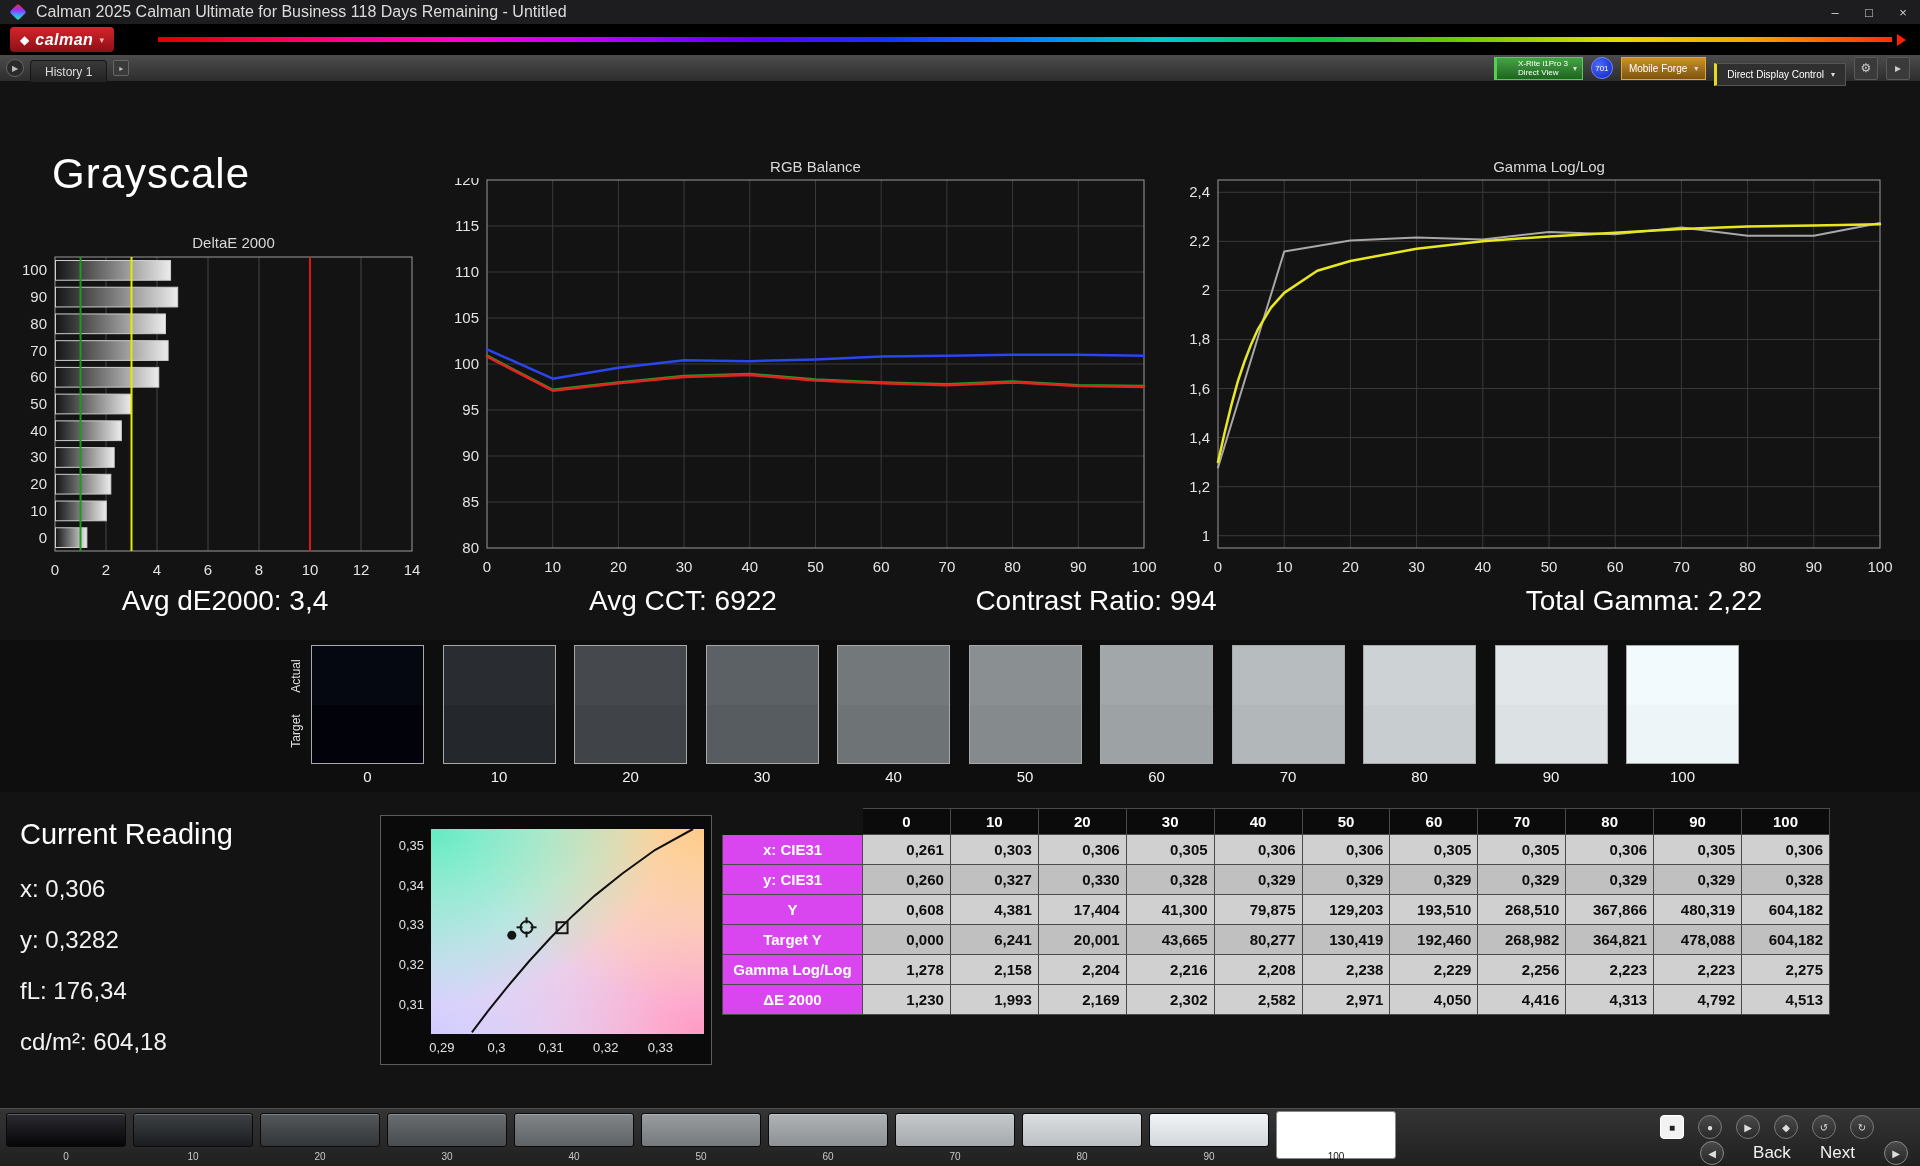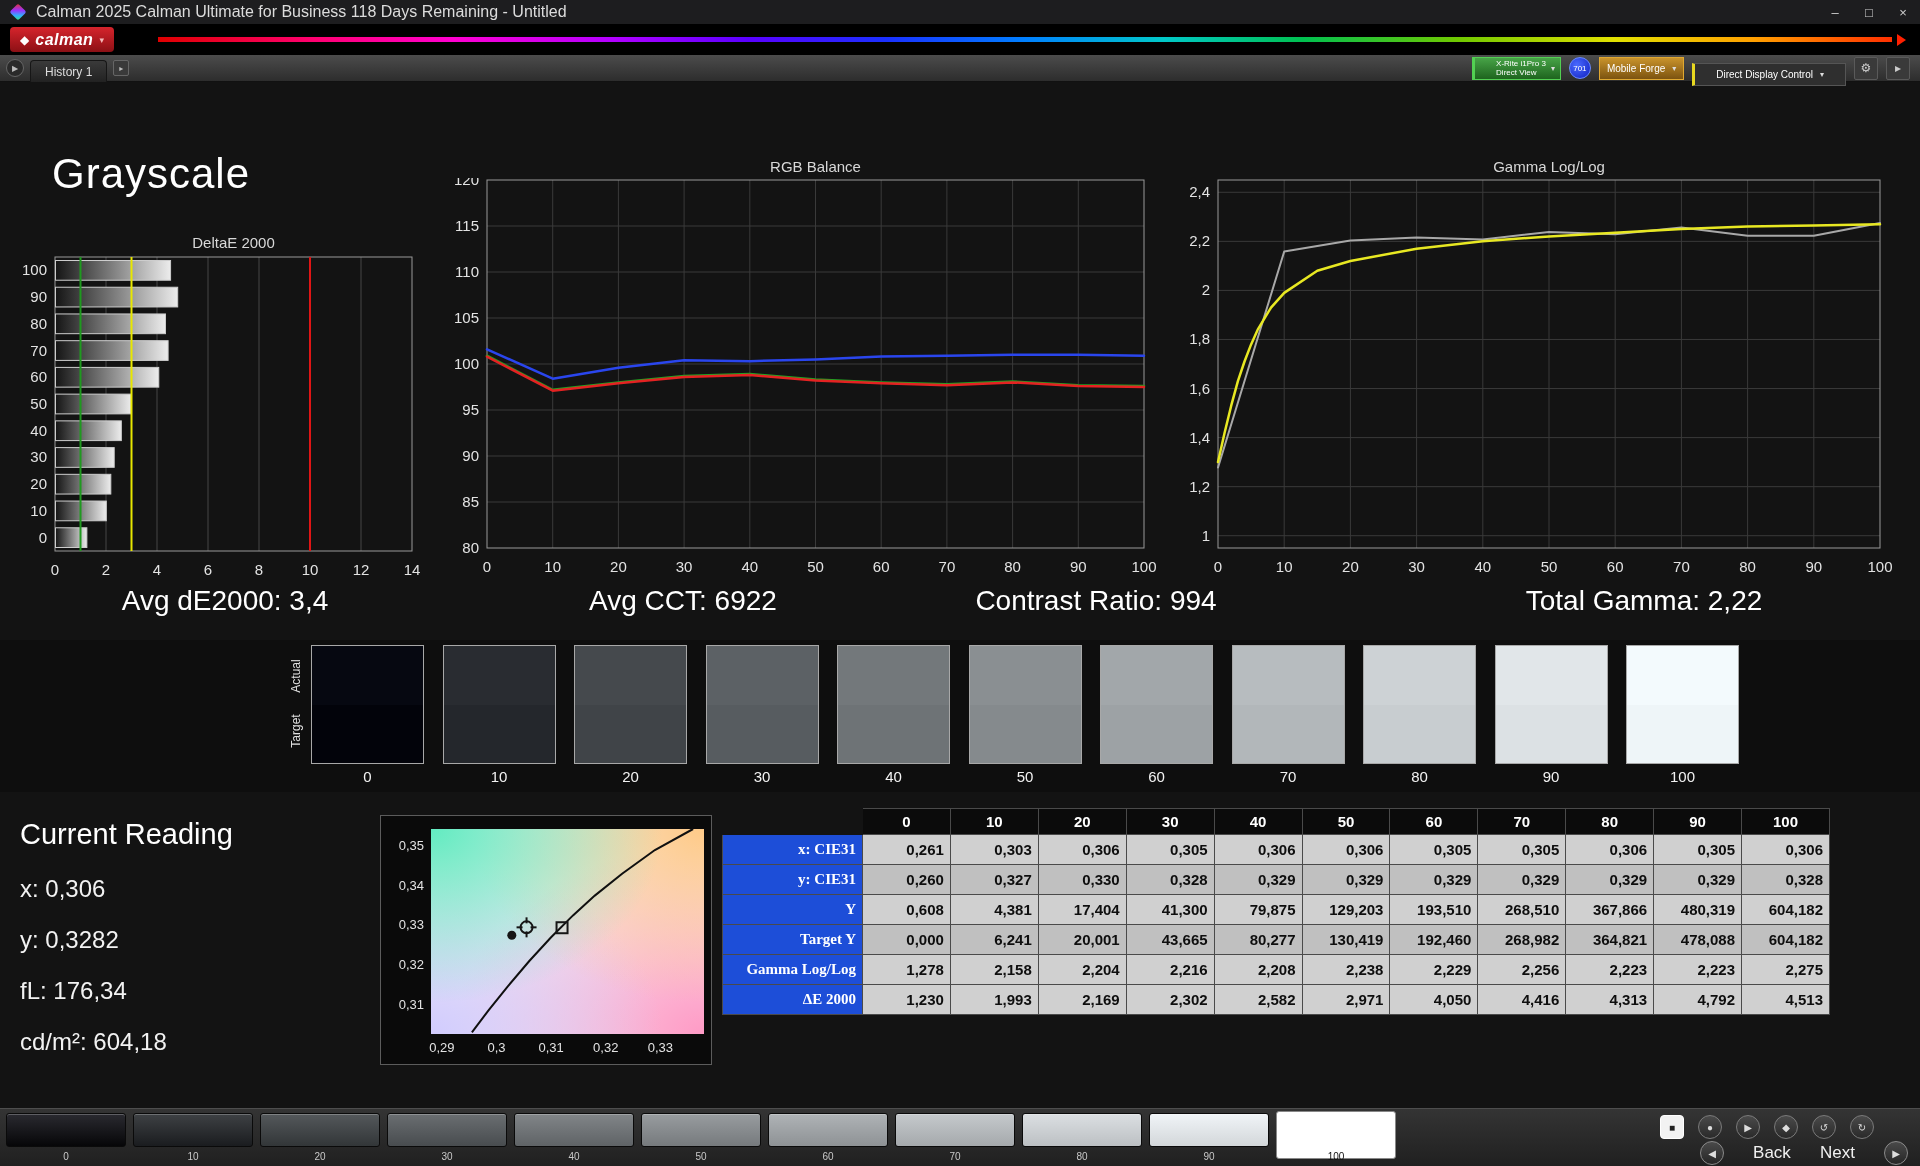--- a/index.html
+++ b/index.html
@@ -27,21 +27,21 @@
   #history-expand{width:18px;height:18px;border-radius:50%;background:#2a2a2a;border:1px solid #666;color:#bbb;font-size:8px;display:flex;align-items:center;justify-content:center;margin-right:6px;}
   #history-tab{height:22px;margin-top:5px;background:linear-gradient(180deg,#3a3a3a,#222);border:1px solid #161616;border-bottom:none;border-radius:4px 4px 0 0;color:#ddd;font-size:12px;padding:4px 14px 0;}
   #history-more{width:16px;height:16px;background:#3a3a3a;border:1px solid #666;border-radius:2px;color:#bbb;font-size:8px;display:flex;align-items:center;justify-content:center;margin-left:6px;}
   #toolbar-right{margin-left:auto;display:flex;align-items:center;gap:8px;padding-right:4px;}
   #meter-select{display:flex;align-items:center;height:23px;background:linear-gradient(180deg,#47a347,#1e641e);border:1px solid #52d052;border-left:3px solid #52d052;padding:0 5px;gap:5px;}
   .meter-lines{display:flex;flex-direction:column;justify-content:center;}
   .meter-lines span{color:#fff;font-size:8px;line-height:9px;white-space:nowrap;margin-left:16px;}
   .dd-caret{color:#ddd;font-size:8px;}
   #badge-701{width:22px;height:22px;border-radius:50%;background:radial-gradient(circle at 35% 35%,#4a6aff,#1020c0);border:1px solid #6a8aff;color:#fff;font-size:8px;display:flex;align-items:center;justify-content:center;}
   #source-select{display:flex;align-items:center;height:23px;background:linear-gradient(180deg,#c9932b,#7c5310);border:1px solid #e0a830;padding:0 7px;gap:7px;color:#fff;font-size:10px;white-space:nowrap;}
-  #display-select{display:flex;align-items:center;height:23px;background:#2f2f2f;border:1px solid #555;border-left:3px solid #e8d820;padding:0 21px;gap:7px;color:#fff;font-size:10px;white-space:nowrap;margin-top:12px;}
+  #display-select{display:flex;align-items:center;height:23px;background:#2f2f2f;border:1px solid #555;border-left:3px solid #e8d820;padding:0 10px;gap:7px;color:#fff;font-size:10px;white-space:nowrap;margin-top:12px;}
   .tool-btn{width:24px;height:23px;background:#3a3a3a;border:1px solid #5a5a5a;color:#ccc;font-size:12px;display:flex;align-items:center;justify-content:center;border-radius:2px;}
 
   
   #page-title{position:absolute;left:28px;top:150px;color:#fff;font-size:42px;letter-spacing:1px;margin-left:24px;}
   .chart-box{position:absolute;}
   .chart-title{position:absolute;color:#d8d8d8;font-size:15px;text-align:center;top:0;}
   .chart-box svg{position:absolute;left:0;top:20px;}
   svg text{font-family:"Liberation Sans",sans-serif;font-size:15px;fill:#e3e3e3;}
   #chart-deltae{left:10px;top:234px;width:430px;height:350px;}
   #chart-rgb{left:440px;top:158px;width:760px;height:440px;}
@@ -69,21 +69,21 @@
     radial-gradient(ellipse at 100% 100%, rgba(255,150,195,.95), rgba(255,150,195,0) 65%),
     #f6eef2;}
   #cie-svg{position:absolute;left:0;top:0;}
   #cie-svg text{font-size:13px;}
 
   
   #data-table{position:absolute;left:722px;top:808px;width:1108px;border-collapse:collapse;table-layout:fixed;font-size:15px;}
   #data-table th,#data-table td{height:30px;padding:0 6px;border:1px solid #4a4a4a;overflow:hidden;white-space:nowrap;}
   #data-table thead th{height:26px;background:#0b0b0b;color:#fff;font-weight:bold;text-align:center;}
   #data-table thead th.corner{width:140px;background:#131313;border-color:#131313;}
-  #data-table th.rowlabel{background:#1d4ed8;color:#fff;text-align:right;font-weight:bold;font-family:Liberation Serif, serif;}
+  #data-table th.rowlabel{background:#d946ef;color:#fff;text-align:center;font-weight:bold;}
   #data-table td{background:#d0d0d0;color:#0e0e0e;text-align:right;font-weight:bold;}
   #data-table tr.alt td{background:#c0c0c0;}
 
   
   #bottombar{position:absolute;left:0;top:1108px;width:1920px;height:58px;background:linear-gradient(180deg,#343434,#202020);border-top:1px solid #4e4e4e;}
   .level-btn{position:absolute;top:4px;width:120px;height:34px;border-radius:3px;border:1px solid #0a0a0a;box-shadow:inset 0 1px 0 rgba(255,255,255,.25);}
   .level-btn.selected{top:2px;height:48px;border-color:#888;z-index:1;}
   .level-label{position:absolute;top:42px;width:120px;text-align:center;font-size:10px;color:#c9c9c9;z-index:2;}
   .level-label.dark{color:#111;}
   #transport{position:absolute;left:1660px;top:6px;display:flex;gap:14px;}

